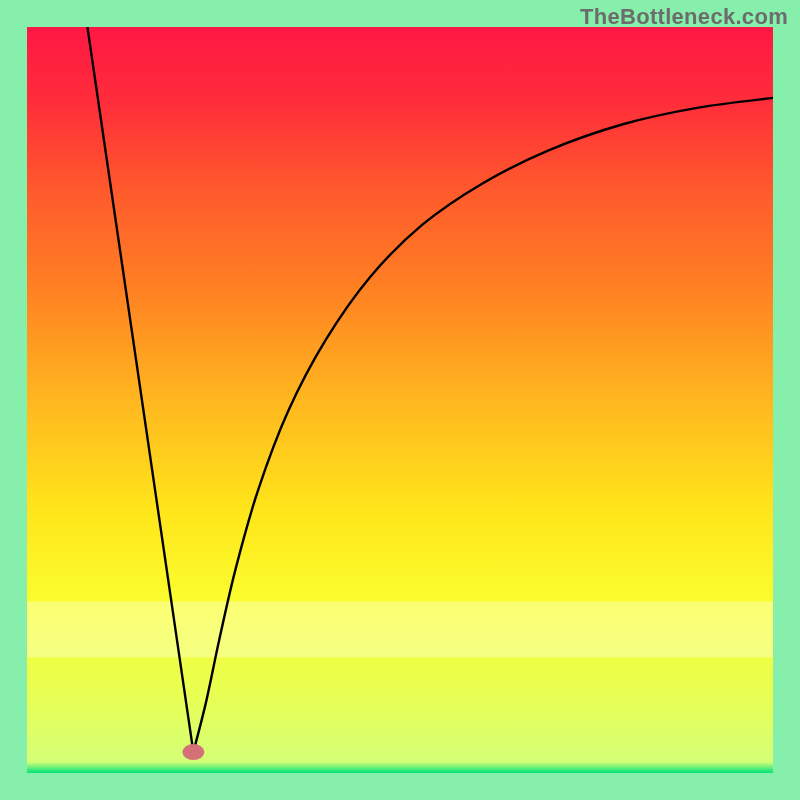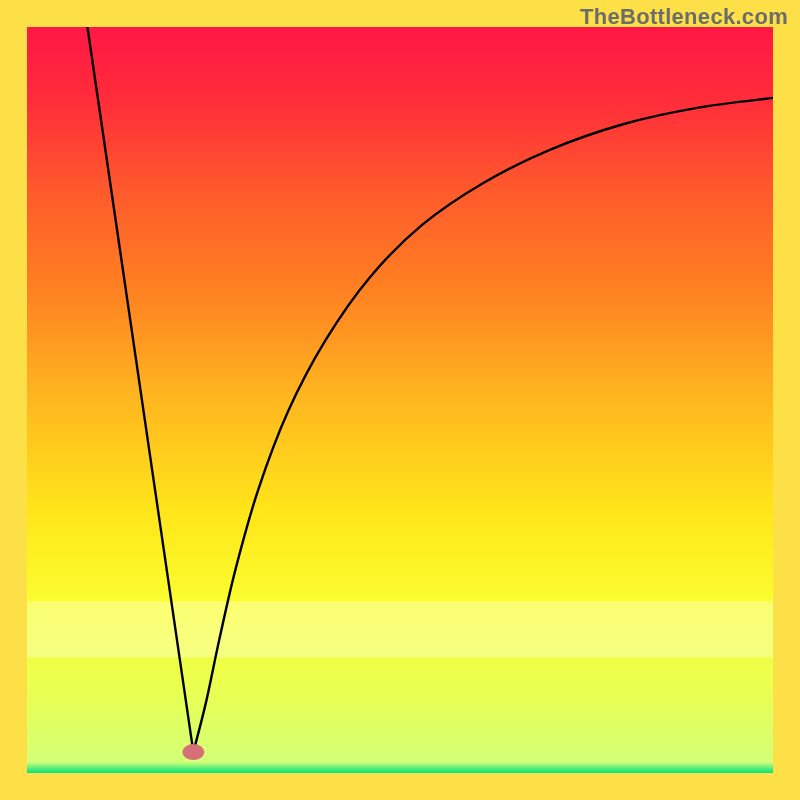--- a/index.html
+++ b/index.html
@@ -8,21 +8,21 @@
     width: 800px;
     height: 800px;
     background: #000;
   }
   .frame {
     position: absolute;
     left: 0;
     top: 0;
     width: 800px;
     height: 800px;
-    background: #fde047;
+    background: #86efac;
   }
   .plot {
     position: absolute;
     left: 27px;
     top: 27px;
     width: 746px;
     height: 746px;
     overflow: hidden;
   }
   .watermark {

